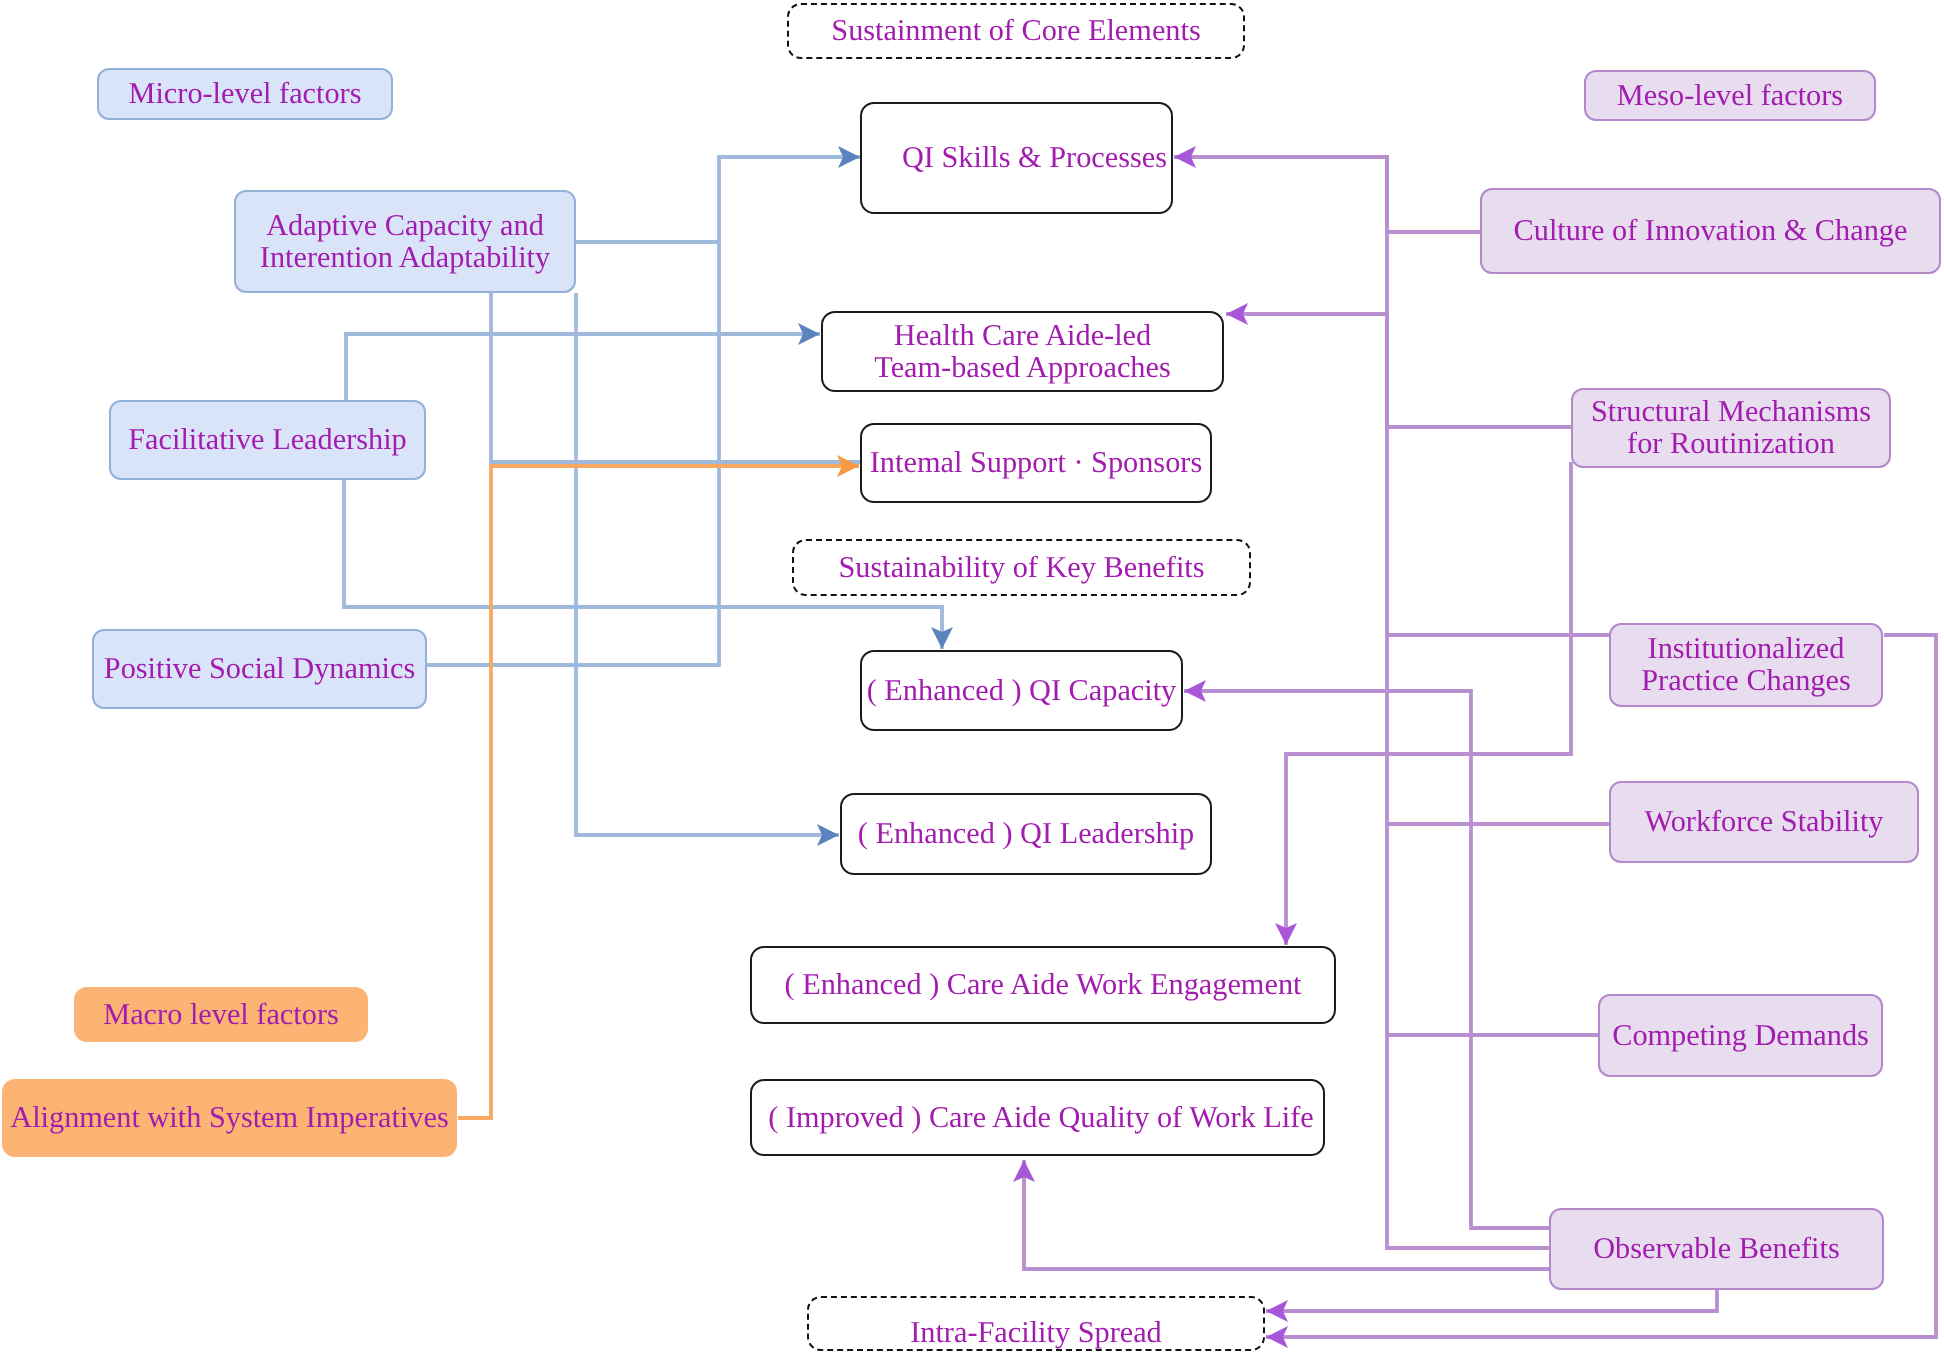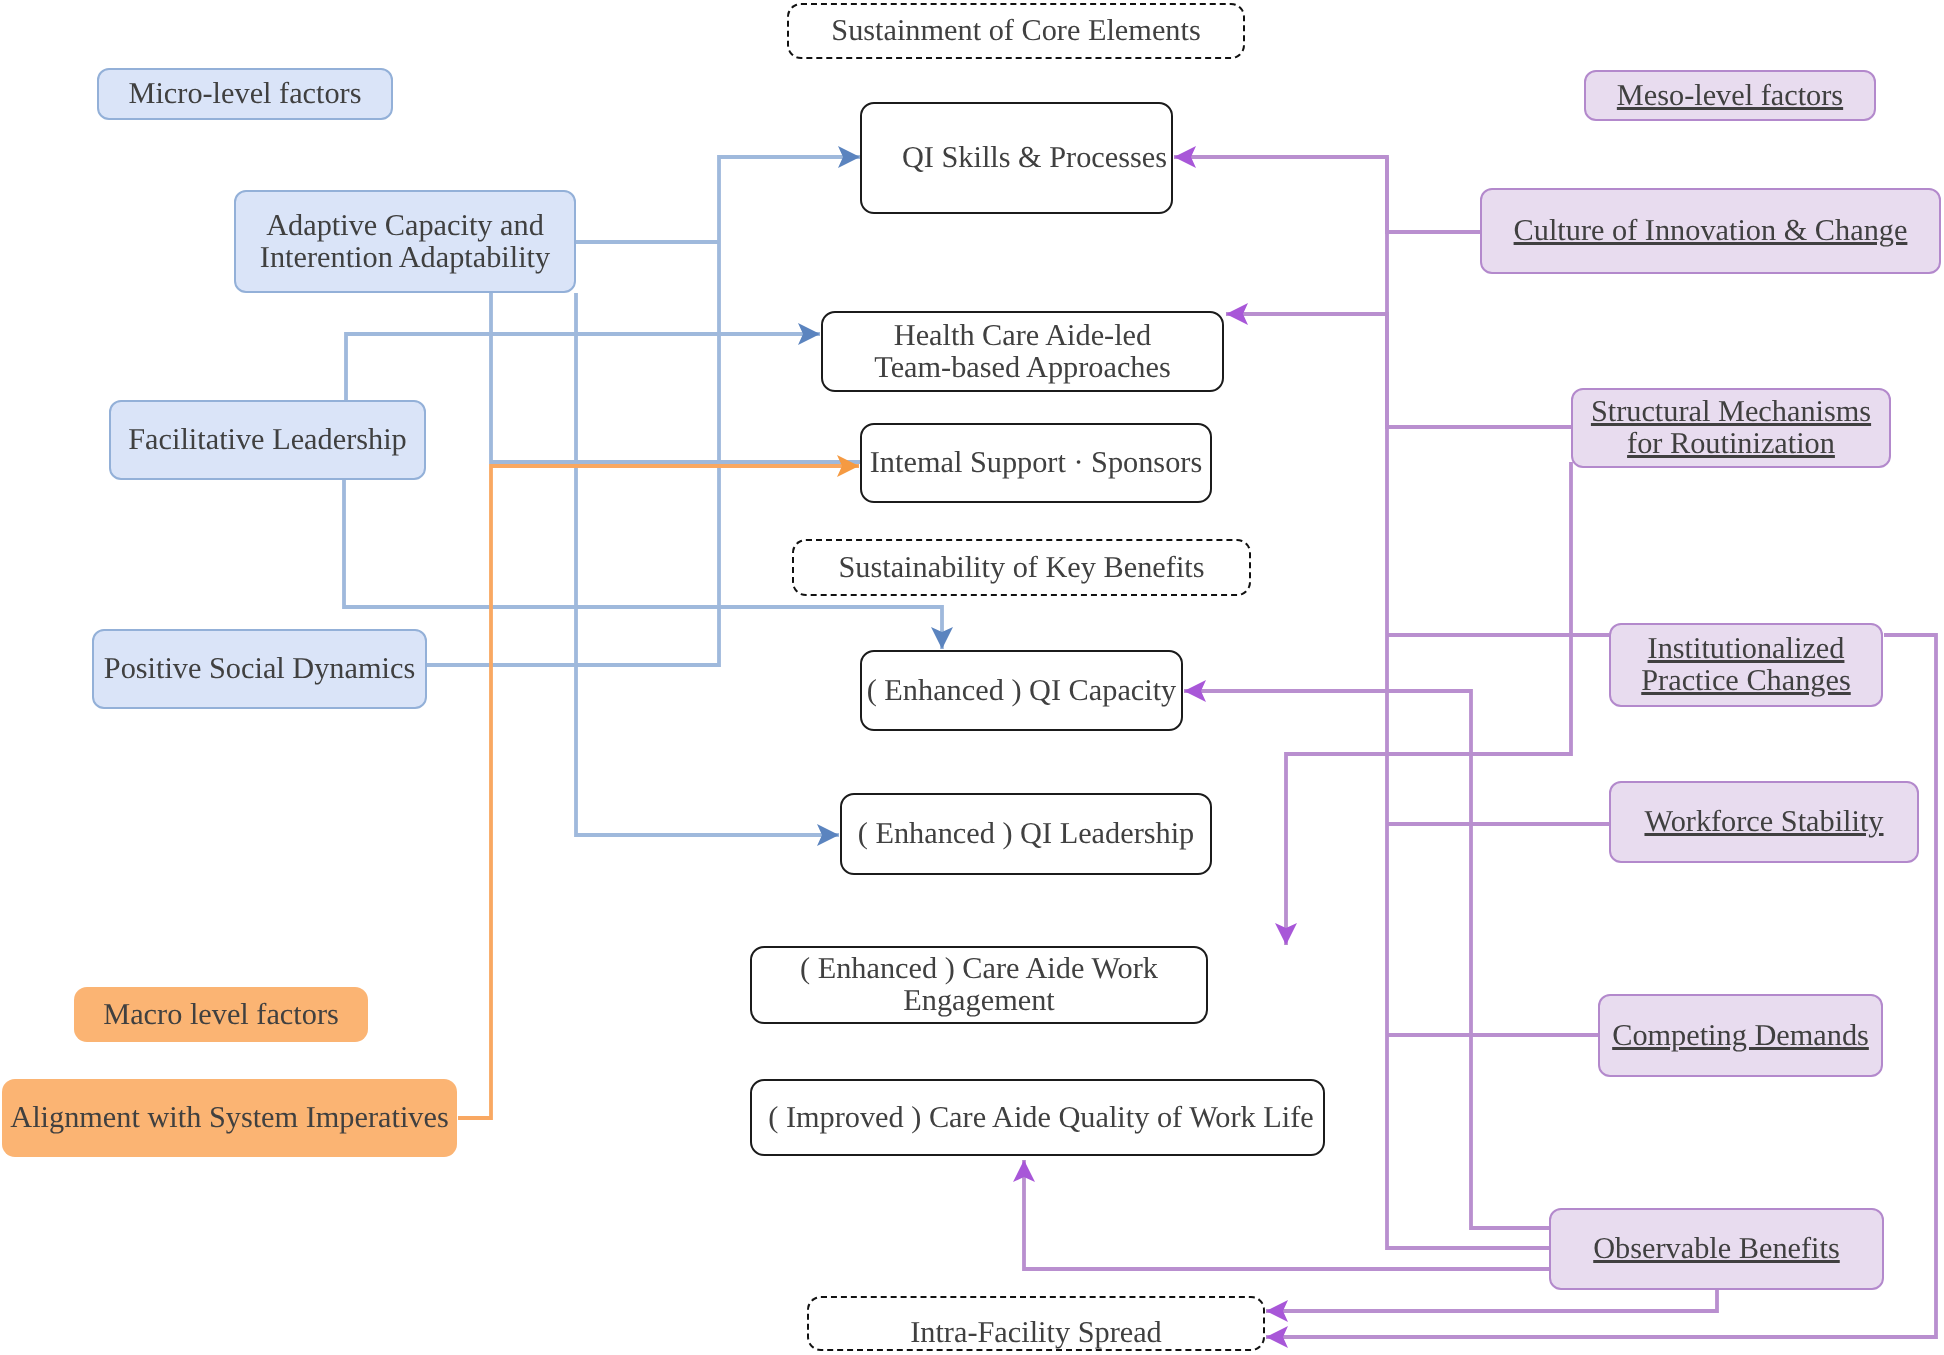--- a/index.html
+++ b/index.html
@@ -3,24 +3,24 @@
 <meta charset="utf-8">
 <title>Sustainment of Core Elements Framework</title>
 <style>
   html,body{margin:0;padding:0;background:#ffffff;}
   body{width:1944px;height:1355px;overflow:hidden;
        font-family:"Liberation Serif","DejaVu Serif",serif;
        -webkit-font-smoothing:antialiased;text-rendering:geometricPrecision;}
   #stage{position:relative;width:1944px;height:1355px;background:#fff;}
   svg.wires{position:absolute;left:0;top:0;width:1944px;height:1355px;}
   .node{position:absolute;box-sizing:border-box;display:flex;align-items:center;
-        justify-content:center;text-align:center;color:#404040;line-height:1.055;
+        justify-content:center;text-align:center;color:#a21caf;line-height:1.055;
         white-space:pre-line;}
   .micro{background:#dae4f8;border:2.2px solid #93b0d8;border-radius:12px;}
-  .meso{background:#e8dcef;border:2.2px solid #b389cc;border-radius:12px;text-decoration:underline;}
+  .meso{background:#e8dcef;border:2.2px solid #b389cc;border-radius:12px;}
   .macro{background:#fbb473;border:0;border-radius:13px;}
   .core{background:#ffffff;border:2.4px solid #1b1b1b;border-radius:14px;}
   .dashed{background:#ffffff;border:2.7px dashed #111111;border-radius:14px;}
 </style>
 </head>
 <body>
 
 <div id="stage">
 <svg class="wires" viewBox="0 0 1944 1355">
     <polyline points="427,665 719,665 719,157 860,157" fill="none" stroke="#9fb9dc" stroke-width="3.8" stroke-linejoin="miter" stroke-linecap="butt"></polyline>
@@ -72,15 +72,15 @@
   <div class="node meso" style="left:1549px;top:1208px;width:335px;height:82px;font-size:30.3px;"><span>Observable Benefits</span></div>
   <div class="node dashed" style="left:787px;top:3px;width:458px;height:56px;font-size:30.3px;"><span>Sustainment of Core Elements</span></div>
   <div class="node dashed" style="left:792px;top:539px;width:459px;height:57px;font-size:30.3px;"><span>Sustainability of Key Benefits</span></div>
   <div class="node dashed" style="left:807px;top:1296px;width:458px;height:55px;font-size:30.3px;align-items:flex-end;"><span>Intra-Facility Spread</span></div>
   <div class="node core" style="left:860px;top:102px;width:313px;height:112px;font-size:30.3px;padding-left:36px;"><span>QI Skills &amp; Processes</span></div>
   <div class="node core" style="left:821px;top:274px;width:403px;height:81px;font-size:30.3px;margin-top:37px;"><span>Health Care Aide-led
 Team-based Approaches</span></div>
   <div class="node core" style="left:860px;top:423px;width:352px;height:80px;font-size:30.3px;"><span>Intemal Support · Sponsors</span></div>
   <div class="node core" style="left:860px;top:650px;width:323px;height:81px;font-size:30.3px;"><span>( Enhanced ) QI Capacity</span></div>
   <div class="node core" style="left:840px;top:793px;width:372px;height:82px;font-size:30.3px;"><span>( Enhanced ) QI Leadership</span></div>
-  <div class="node core" style="left:750px;top:946px;width:458px;height:78px;font-size:30.3px;"><span>( Enhanced ) Care Aide Work Engagement</span></div>
+  <div class="node core" style="left:750px;top:946px;width:586px;height:78px;font-size:30.3px;"><span>( Enhanced ) Care Aide Work Engagement</span></div>
   <div class="node core" style="left:750px;top:1079px;width:575px;height:77px;font-size:30.3px;padding-left:7px;"><span>( Improved ) Care Aide Quality of Work Life</span></div>
 </div>
 
 </body></html>

